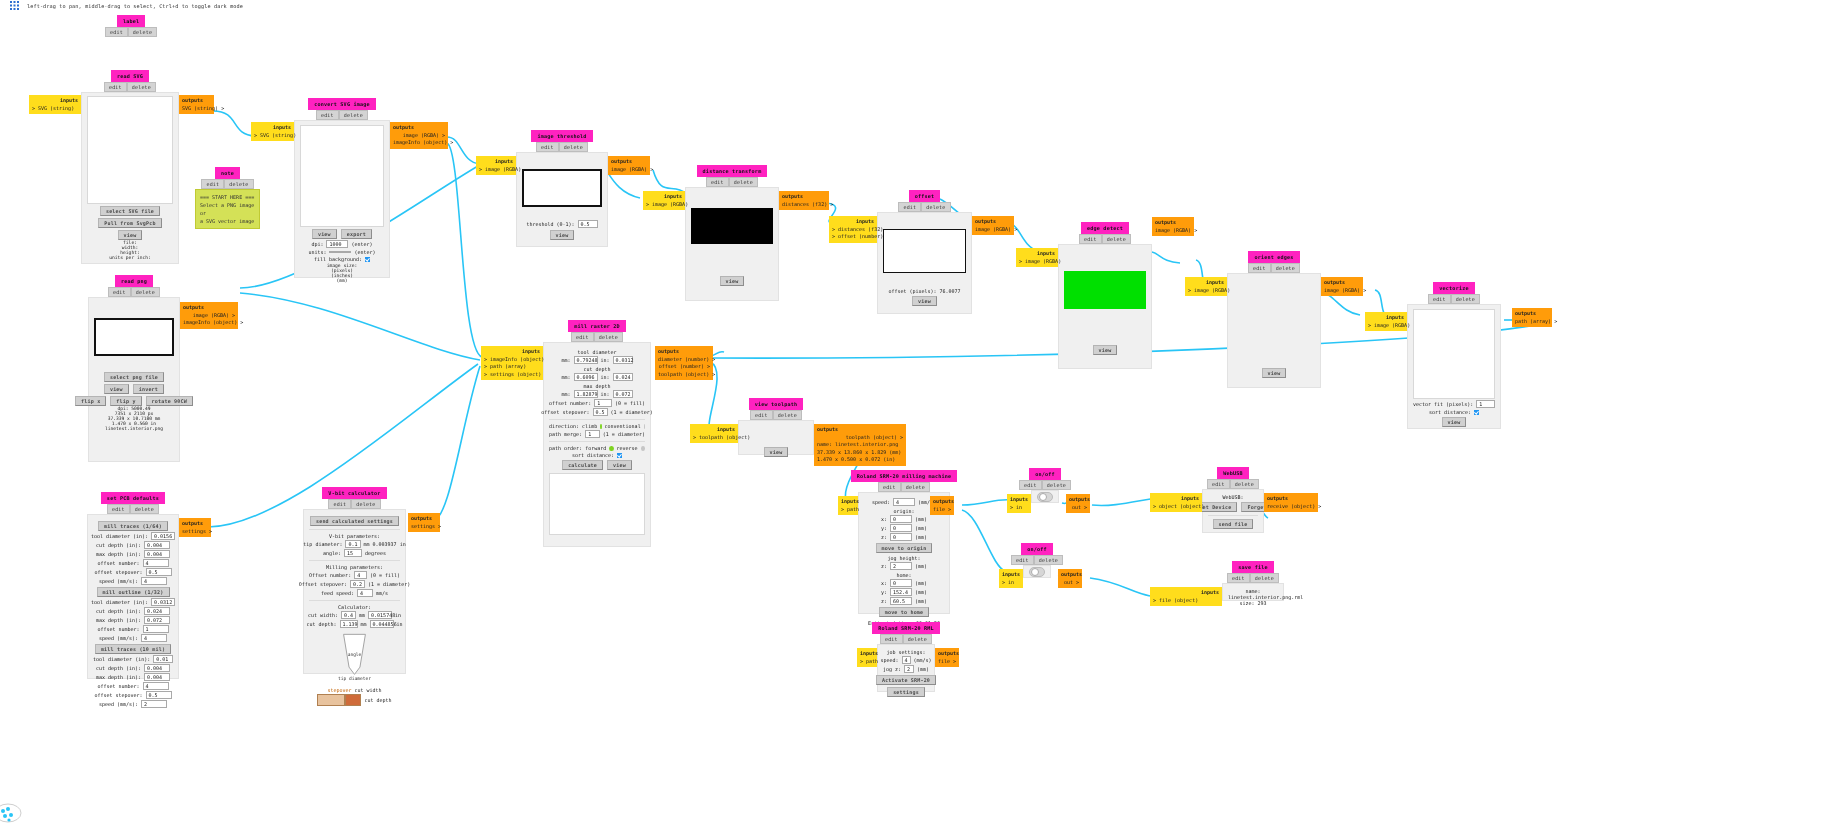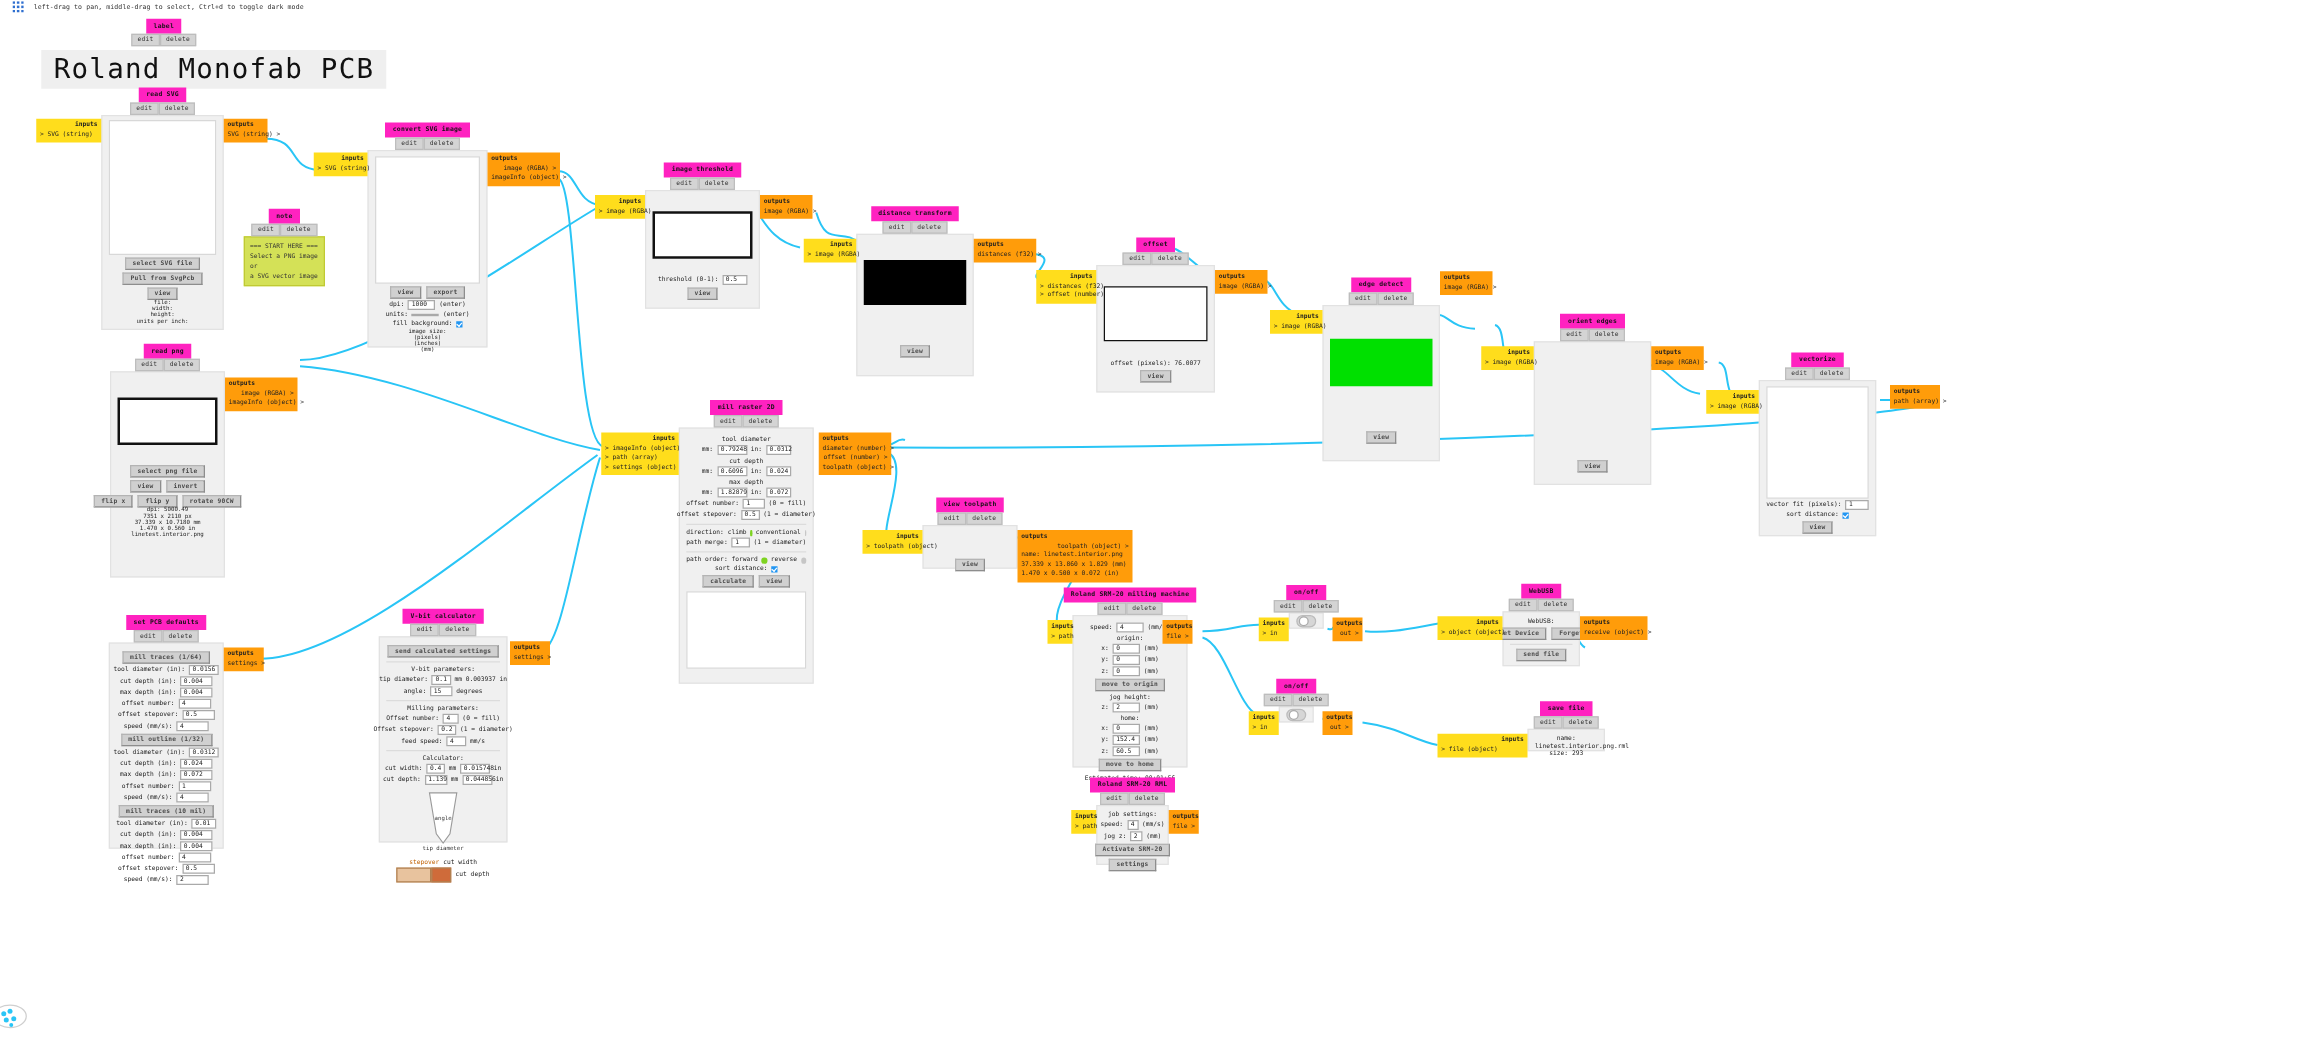--- a/index.html
+++ b/index.html
@@ -146,23 +146,20 @@
 
   <div class="node" style="left:105px;top:15px;">
     <div class="titlewrap">
         <span class="title">label</span>
       </div>
     <div class="edits">
       <span class="ed">edit</span>
       <span class="ed">delete</span>
     </div>
   </div>
-  <div style="position:absolute;left:33px;top:40px;">
-    <span class="pagetitle">Roland Monofab PCB</span>
-  </div>
 
   <div class="node" style="left:81px;top:70px;width:98px;">
     <div class="titlewrap">
         <span class="title">read SVG</span>
       </div>
     <div class="edits">
       <span class="ed">edit</span>
       <span class="ed">delete</span>
     </div>
     <div class="body" style="height:172px;padding-top:3px;">

